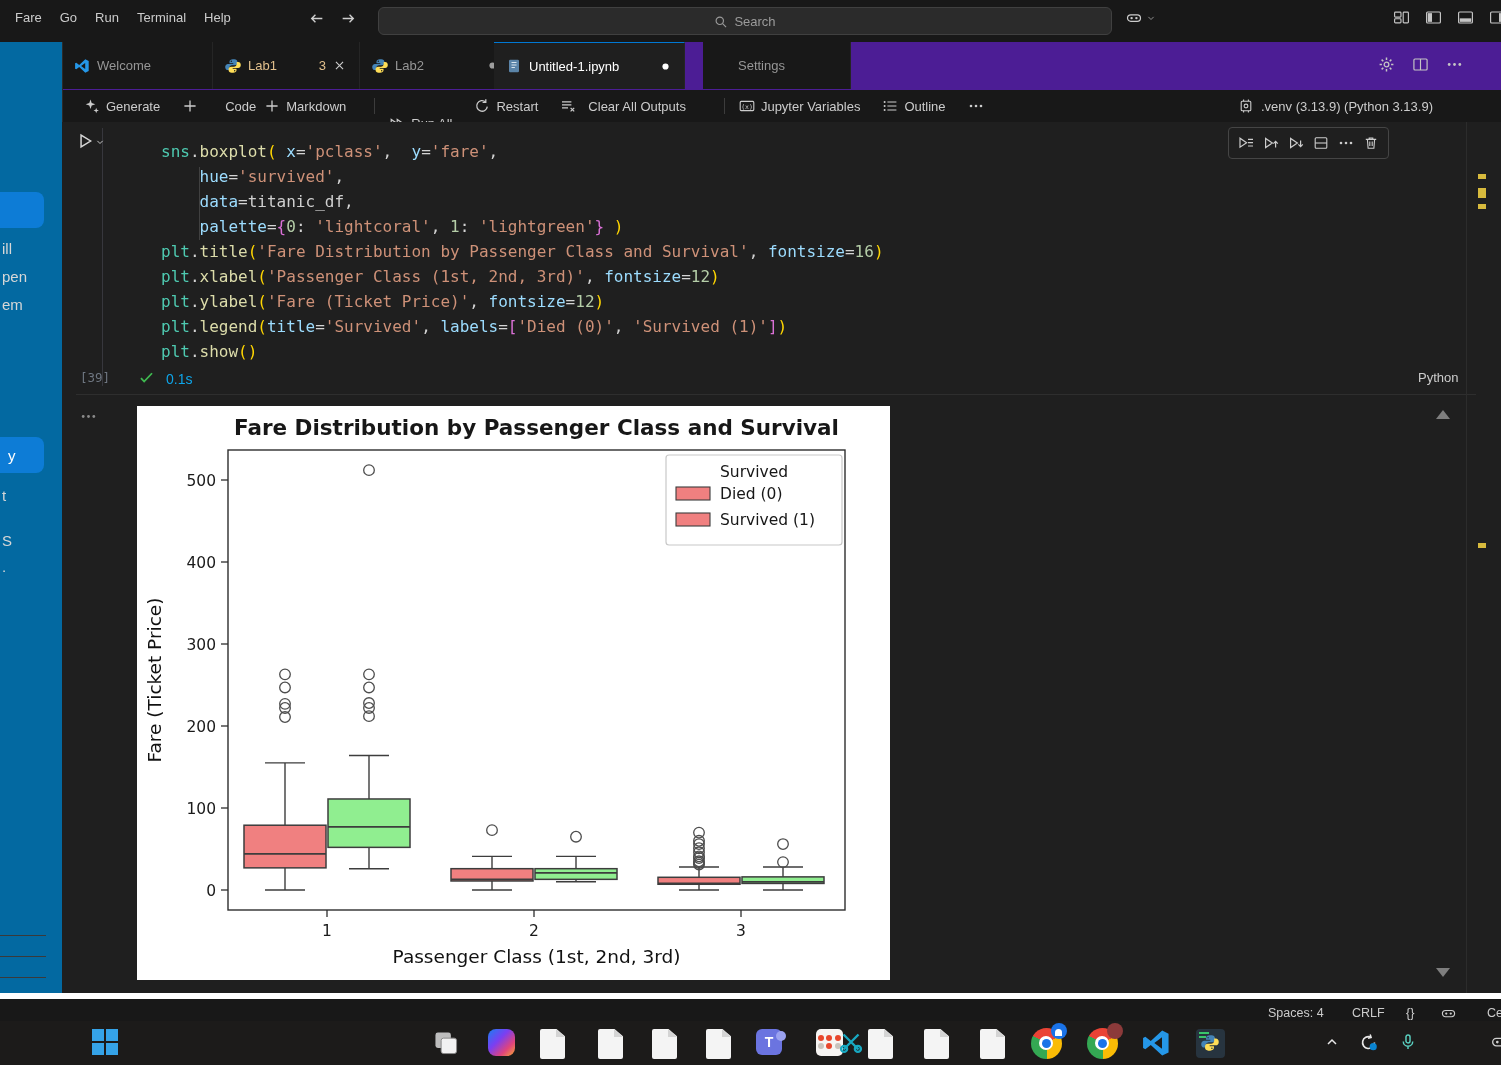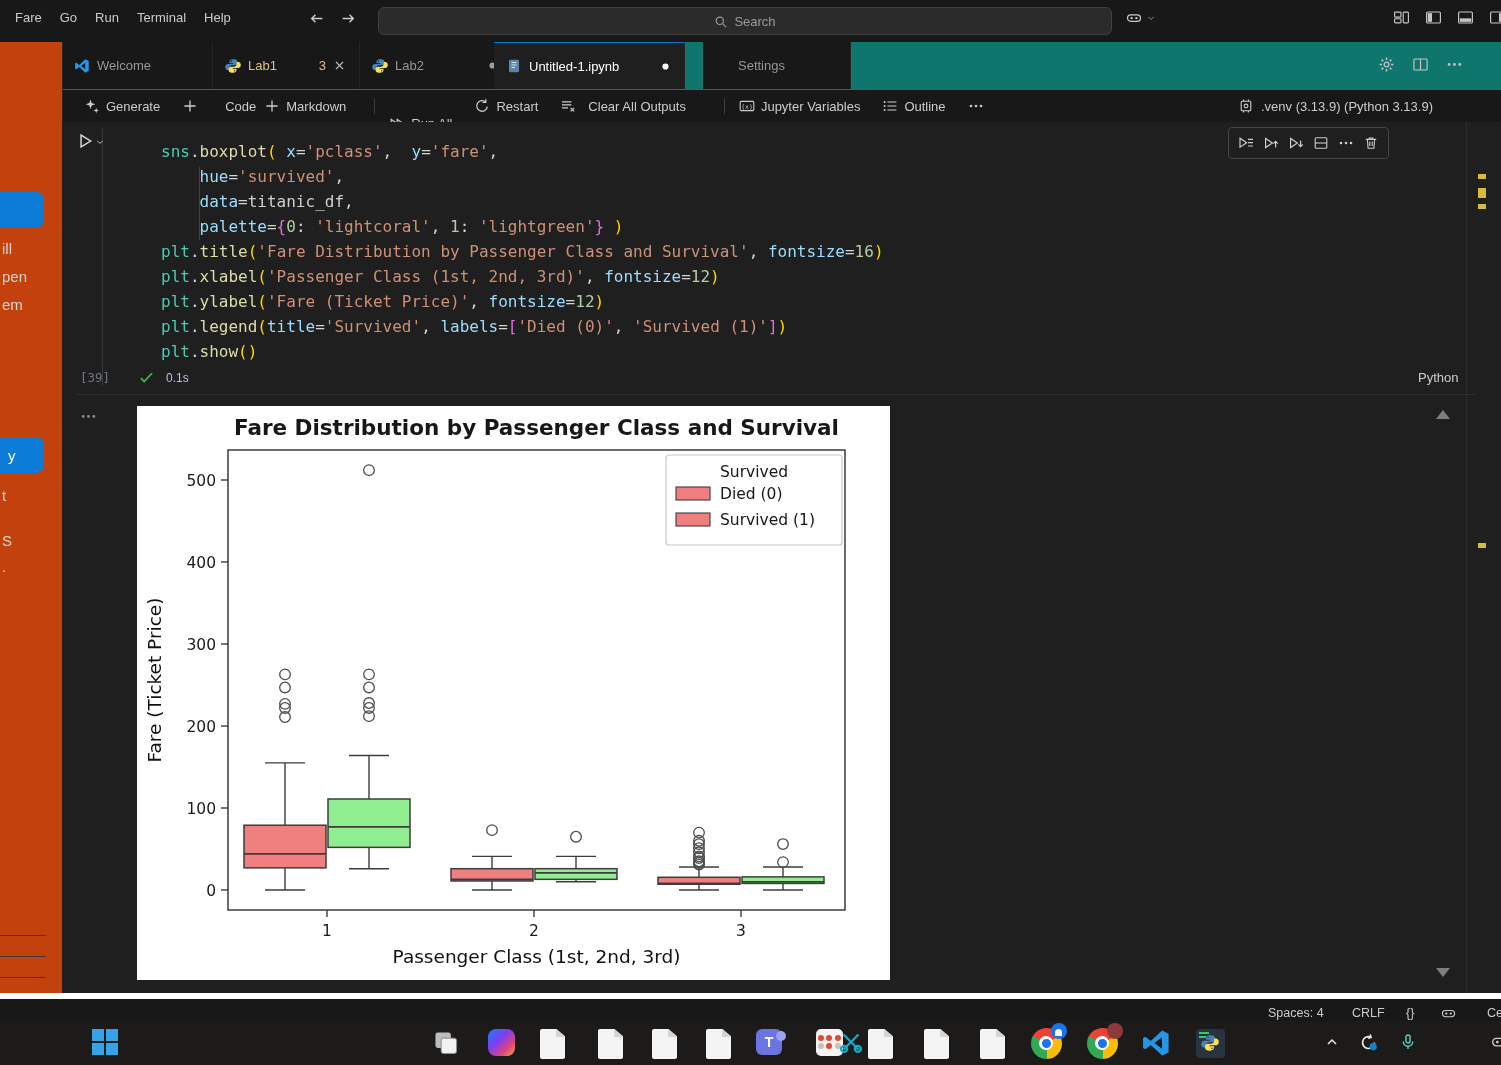--- a/index.html
+++ b/index.html
@@ -7,31 +7,31 @@
     font-family:"Liberation Sans",sans-serif;color:#ccc;font-size:13px;}
   .abs{position:absolute;}
   .row{display:flex;align-items:center;}
   .ic{display:inline-block;vertical-align:middle;color:inherit;}
   
   #titlebar{position:absolute;left:0;top:0;width:1501px;height:42px;background:#181818;border-bottom:1px solid #2a2a2a;}
   .menu-item{padding:4px 9px;color:#ccc;border-radius:5px;cursor:default;}
   #searchbox{position:absolute;left:378px;top:7px;width:732px;height:26px;background:#2b2b2b;
     border:1px solid #404040;border-radius:6px;display:flex;align-items:center;justify-content:center;gap:6px;color:#9b9b9b;}
   
-  #tabbar{position:absolute;left:62px;top:42px;width:1439px;height:48px;background:#0f766e;border-bottom:1px solid #252525;}
+  #tabbar{position:absolute;left:62px;top:42px;width:1439px;height:48px;background:#4c1d95;border-bottom:1px solid #252525;}
   .tab{position:absolute;top:0;height:47px;display:flex;align-items:center;gap:7px;padding:0 12px;
     border-right:1px solid #252525;color:#969696;background:#181818;box-sizing:border-box;}
   .tab.active{background:#1f1f1f;color:#fff;border-top:1.5px solid #0078d4;}
   .tab .lbl{white-space:nowrap;}
   
   #nbtoolbar{position:absolute;left:62px;top:90px;width:1439px;height:32px;background:#181818;border-bottom:1px solid #2b2b2b;}
   .nbitem{display:flex;align-items:center;gap:6px;color:#ccc;padding:0 4px;white-space:nowrap;}
   .nbsep{width:1px;height:16px;background:#3c3c3c;margin:0 10px;}
   
-  #sidestrip{position:absolute;left:0;top:42px;width:62px;height:951px;background:#c2410c;border-right:1px solid #2b2b2b;overflow:hidden;}
+  #sidestrip{position:absolute;left:0;top:42px;width:62px;height:951px;background:#0369a1;border-right:1px solid #2b2b2b;overflow:hidden;}
   .bluebtn{position:absolute;left:0;width:36px;height:36px;background:#0d7cd6;border-radius:0 8px 8px 0;color:#fff;
     display:flex;align-items:center;padding-left:8px;font-size:15px;}
   .frag{position:absolute;left:2px;color:#d7d7d7;font-size:15px;}
   .sline{position:absolute;left:0;width:46px;height:1px;background:#3a3a3a;}
   
   #editor{position:absolute;left:62px;top:122px;width:1439px;height:871px;background:#1f1f1f;}
   #cellborder{position:absolute;left:40px;top:6px;width:1px;height:258px;background:#37373d;}
   #cellbottom{position:absolute;left:14px;top:272px;width:1400px;height:1px;background:#2e2e2e;}
   #celltoolbar{position:absolute;left:1166px;top:5px;height:30px;display:flex;align-items:center;gap:9px;
     background:#1f1f1f;border:1px solid #454545;border-radius:4px;padding:0 9px;color:#ccc;}
@@ -326,21 +326,21 @@
             <path d="M4.5 6.5L8 10l3.5-3.5" fill="none" stroke="currentColor" stroke-width="1.2"></path>
           </svg></span>
     </div>
     <div id="code"><div class="cl"><span class="c-mod">sns</span><span class="c-pun">.</span><span class="c-fn">boxplot</span><span class="c-b1">(</span><span class="c-pun"> </span><span class="c-par">x</span><span class="c-pun">=</span><span class="c-str">'pclass'</span><span class="c-pun">,  </span><span class="c-par">y</span><span class="c-pun">=</span><span class="c-str">'fare'</span><span class="c-pun">,</span></div><div class="cl"><span class="c-pun">    </span><span class="c-par">hue</span><span class="c-pun">=</span><span class="c-str">'survived'</span><span class="c-pun">,</span></div><div class="cl"><span class="c-pun">    </span><span class="c-par">data</span><span class="c-pun">=</span><span class="c-var">titanic_df</span><span class="c-pun">,</span></div><div class="cl"><span class="c-pun">    </span><span class="c-par">palette</span><span class="c-pun">=</span><span class="c-b2">{</span><span class="c-num">0</span><span class="c-pun">: </span><span class="c-str">'lightcoral'</span><span class="c-pun">, </span><span class="c-num">1</span><span class="c-pun">: </span><span class="c-str">'lightgreen'</span><span class="c-b2">}</span><span class="c-pun"> </span><span class="c-b1">)</span></div><div class="cl"><span class="c-mod">plt</span><span class="c-pun">.</span><span class="c-fn">title</span><span class="c-b1">(</span><span class="c-str">'Fare Distribution by Passenger Class and Survival'</span><span class="c-pun">, </span><span class="c-par">fontsize</span><span class="c-pun">=</span><span class="c-num">16</span><span class="c-b1">)</span></div><div class="cl"><span class="c-mod">plt</span><span class="c-pun">.</span><span class="c-fn">xlabel</span><span class="c-b1">(</span><span class="c-str">'Passenger Class (1st, 2nd, 3rd)'</span><span class="c-pun">, </span><span class="c-par">fontsize</span><span class="c-pun">=</span><span class="c-num">12</span><span class="c-b1">)</span></div><div class="cl"><span class="c-mod">plt</span><span class="c-pun">.</span><span class="c-fn">ylabel</span><span class="c-b1">(</span><span class="c-str">'Fare (Ticket Price)'</span><span class="c-pun">, </span><span class="c-par">fontsize</span><span class="c-pun">=</span><span class="c-num">12</span><span class="c-b1">)</span></div><div class="cl"><span class="c-mod">plt</span><span class="c-pun">.</span><span class="c-fn">legend</span><span class="c-b1">(</span><span class="c-par">title</span><span class="c-pun">=</span><span class="c-str">'Survived'</span><span class="c-pun">, </span><span class="c-par">labels</span><span class="c-pun">=</span><span class="c-b2">[</span><span class="c-str">'Died (0)'</span><span class="c-pun">, </span><span class="c-str">'Survived (1)'</span><span class="c-b2">]</span><span class="c-b1">)</span></div><div class="cl"><span class="c-mod">plt</span><span class="c-pun">.</span><span class="c-fn">show</span><span class="c-b1">()</span></div></div>
     <div id="indentguide"></div>
     <div id="execrow">
       <span class="abs" style="left:2px;top:2px;font-family:'DejaVu Sans Mono',monospace;font-size:12.5px;color:#6e7681;">[39]</span>
       <span class="abs" style="left:60px;top:1px;" id="ic-check"><svg width="17" height="17" viewBox="0 0 16 16" class="ic">
             <path d="M2.8 8.6l3 3.2L13.2 4" fill="none" stroke="#3fb950" stroke-width="1.7"></path>
           </svg></span>
-      <span class="abs" style="left:88px;top:3px;font-size:12px;color:#c4b5fd;">0.1s</span>
+      <span class="abs" style="left:88px;top:3px;font-size:14px;color:#0ea5e9;">0.1s</span>
       <span class="abs" style="left:1340px;top:2px;font-size:13px;color:#cccccc;">Python</span>
     </div>
     <div id="cellbottom"></div>
     <span class="abs" style="left:18px;top:286px;color:#8a8a8a;" id="out-ell"><svg width="17" height="17" viewBox="0 0 16 16" class="ic">
           <circle cx="3" cy="8" r="1.3" fill="currentColor"></circle>
           <circle cx="8" cy="8" r="1.3" fill="currentColor"></circle>
           <circle cx="13" cy="8" r="1.3" fill="currentColor"></circle>
         </svg></span>
     <div id="figure"><svg width="753" height="574" viewBox="0 0 753 574">
           <rect x="0" y="0" width="753" height="574" fill="#ffffff"></rect>

